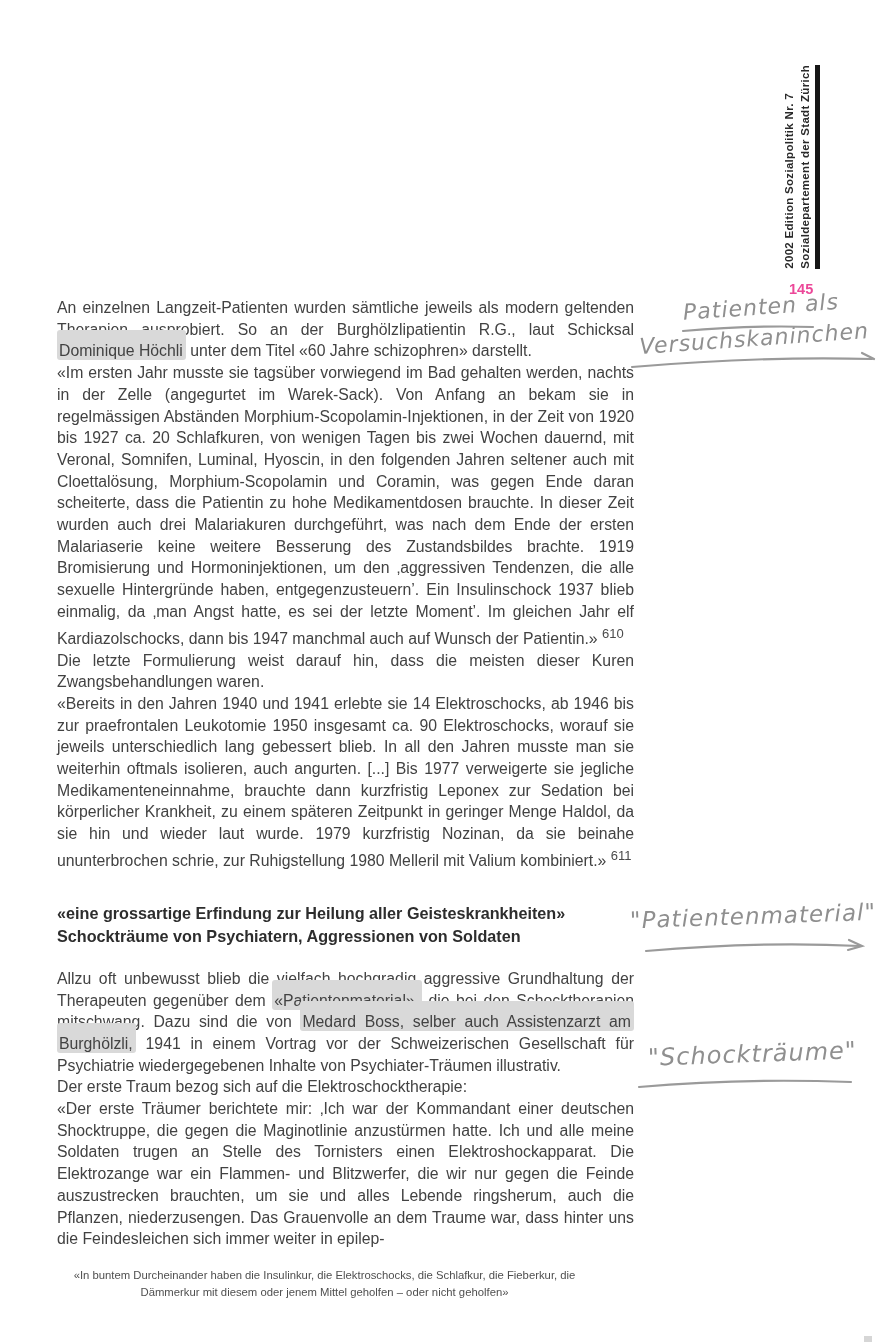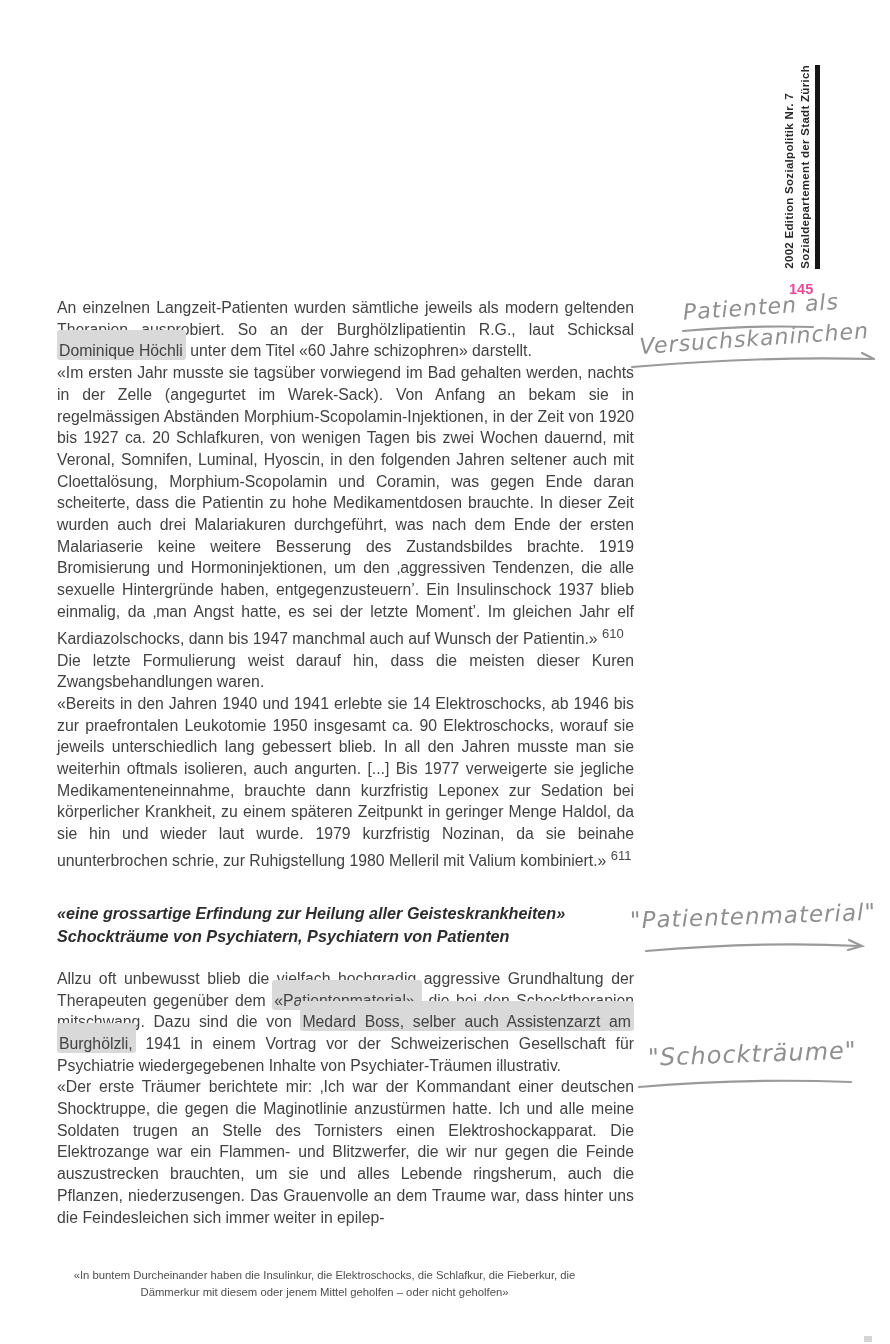--- a/index.html
+++ b/index.html
@@ -71,21 +71,21 @@
     -webkit-box-decoration-break: clone;
   }
   .heading {
     margin: 30px 0 19px 0;
     font-size: 16.2px;
     line-height: 23.5px;
     font-weight: bold;
     color: #2d2d2d;
     text-align: left;
   }
-  .heading .block { display: block; font-style: italic; }
+  .heading .block { display: block; }
 
   
   .footnote {
     position: absolute;
     left: 57px; top: 1267px;
     width: 535px;
     font-size: 11.3px;
     line-height: 16.5px;
     color: #4f4f4f;
     text-align: center;
@@ -172,25 +172,26 @@
     <p class="para"><span>An einzelnen Langzeit-Patienten wurden sämtliche jeweils als modern geltenden Therapien ausprobiert. So an der Burghölzlipatientin R.G., laut Schicksal </span><mark class="hl">Dominique Höchli</mark><span> unter dem Titel «60 Jahre schizophren» darstellt.</span></p>
 
     <p class="para"><span>«Im ersten Jahr musste sie tagsüber vorwiegend im Bad gehalten werden, nachts in der Zelle (angegurtet im Warek-Sack). Von Anfang an bekam sie in regelmässigen Abständen Morphium-Scopolamin-Injektionen, in der Zeit von 1920 bis 1927 ca. 20 Schlafkuren, von wenigen Tagen bis zwei Wochen dauernd, mit Veronal, Somnifen, Luminal, Hyoscin, in den folgenden Jahren seltener auch mit Cloettalösung, Morphium-Scopolamin und Coramin, was gegen Ende daran scheiterte, dass die Patientin zu hohe Medikamentdosen brauchte. In dieser Zeit wurden auch drei Malariakuren durchgeführt, was nach dem Ende der ersten Malariaserie keine weitere Besserung des Zustandsbildes brachte. 1919 Bromisierung und Hormoninjektionen, um den ‚aggressiven Tendenzen, die alle sexuelle Hintergründe haben, entgegenzusteuern’. Ein Insulinschock 1937 blieb einmalig, da ‚man Angst hatte, es sei der letzte Moment’. Im gleichen Jahr elf Kardiazolschocks, dann bis 1947 manchmal auch auf Wunsch der Patientin.» </span><sup>610</sup></p>
 
     <p class="para"><span>Die letzte Formulierung weist darauf hin, dass die meisten dieser Kuren Zwangsbehandlungen waren.</span></p>
 
     <p class="para"><span>«Bereits in den Jahren 1940 und 1941 erlebte sie 14 Elektroschocks, ab 1946 bis zur praefrontalen Leukotomie 1950 insgesamt ca. 90 Elektroschocks, worauf sie jeweils unterschiedlich lang gebessert blieb. In all den Jahren musste man sie weiterhin oftmals isolieren, auch angurten. [...] Bis 1977 verweigerte sie jegliche Medikamenteneinnahme, brauchte dann kurzfristig Leponex zur Sedation bei körperlicher Krankheit, zu einem späteren Zeitpunkt in geringer Menge Haldol, da sie hin und wieder laut wurde. 1979 kurzfristig Nozinan, da sie beinahe ununterbrochen schrie, zur Ruhigstellung 1980 Melleril mit Valium kombiniert.» </span><sup>611</sup></p>
 
     <h2 class="heading">
       <span class="block">«eine grossartige Erfindung zur Heilung aller Geisteskrankheiten»</span>
-      <span class="block">Schockträume von Psychiatern, Psychiatern von Patienten</span>
+      <span class="block">Schockträume von Psychiatern, Aggressionen von Soldaten</span>
     </h2>
 
     <p class="para"><span>Allzu oft unbewusst blieb die vielfach hochgradig aggressive Grundhaltung der Therapeuten gegenüber dem </span><mark class="hl">«Patientenmaterial»,</mark><span> die bei den Schocktherapien mitschwang. Dazu sind die von </span><mark class="hl">Medard Boss, selber auch Assistenzarzt am Burghölzli,</mark><span> 1941 in einem Vortrag vor der Schweizerischen Gesellschaft für Psychiatrie wiedergegebenen Inhalte von Psychiater-Träumen illustrativ.</span></p>
 
+    <p class="para"><span>Der erste Traum bezog sich auf die Elektroschocktherapie:</span></p>
 
     <p class="para"><span>«Der erste Träumer berichtete mir: ‚Ich war der Kommandant einer deutschen Shocktruppe, die gegen die Maginotlinie anzustürmen hatte. Ich und alle meine Soldaten trugen an Stelle des Tornisters einen Elektroshockapparat. Die Elektrozange war ein Flammen- und Blitzwerfer, die wir nur gegen die Feinde auszustrecken brauchten, um sie und alles Lebende ringsherum, auch die Pflanzen, niederzusengen. Das Grauenvolle an dem Traume war, dass hinter uns die Feindesleichen sich immer weiter in epilep-</span></p>
 
   </main>
 
   <footer class="footnote">
     <span>«In buntem Durcheinander haben die Insulinkur, die Elektroschocks, die Schlafkur, die Fieberkur, die Dämmerkur mit diesem oder jenem Mittel geholfen – oder nicht geholfen»</span>
   </footer>
 
   <div class="scan-artifact"></div>

